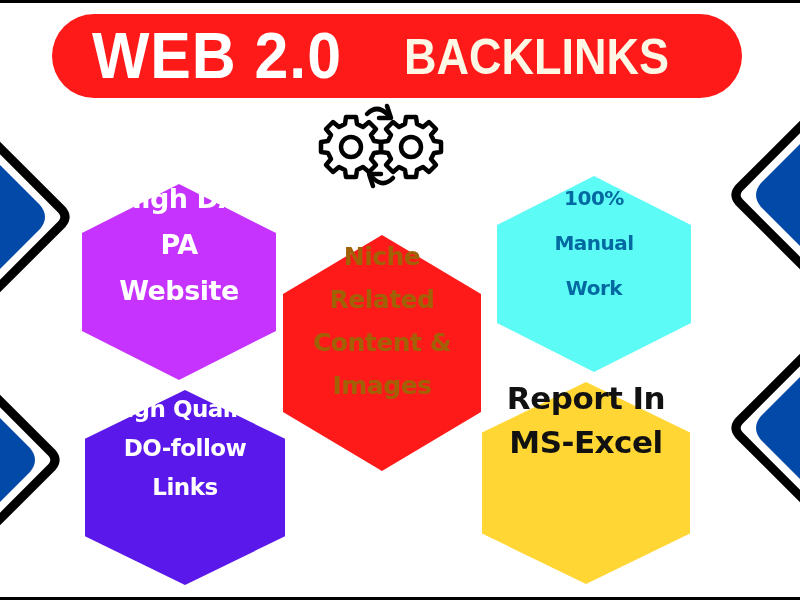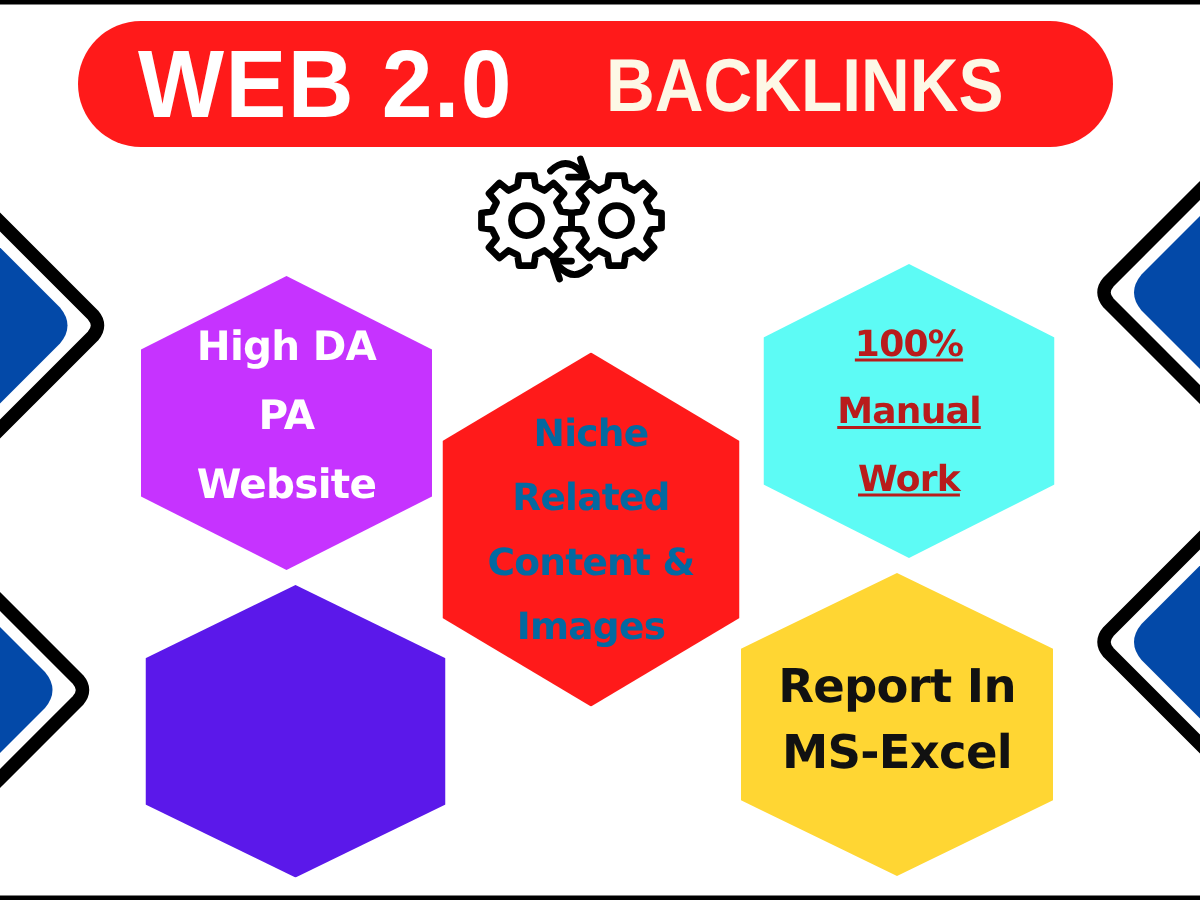--- a/index.html
+++ b/index.html
@@ -9,32 +9,32 @@
   .bottom-border { position: absolute; left: 0; bottom: 0; width: 800px; height: 3px; background: #000; }
 
   .title-pill { position: absolute; left: 52px; top: 14px; width: 690px; height: 84px; border-radius: 42px; background: #ff1a1a; }
   .title-main { position: absolute; left: 92px; top: 20px; font-family: "Liberation Sans", sans-serif; font-weight: bold; font-size: 64px; line-height: 72px; color: #ffffff; letter-spacing: 1px; transform: scaleX(0.95); transform-origin: left center; }
   .title-sub { position: absolute; left: 404px; top: 26px; font-family: "Liberation Sans", sans-serif; font-weight: bold; font-size: 50px; line-height: 62px; color: #fdf8e6; transform: scaleX(0.9); transform-origin: left center; }
 
   .gear-icon { position: absolute; left: 315px; top: 100px; width: 130px; height: 92px; }
 
   .diamond { position: absolute; }
 
-  .hex { position: absolute; display: flex; align-items: center; justify-content: center; text-align: center; margin-left: 12px; }
+  .hex { position: absolute; display: flex; justify-content: center; text-align: center; }
   .hex svg { position: absolute; left: 0; top: 0; width: 100%; height: 100%; }
   .hex-text { position: relative; font-family: "DejaVu Sans", sans-serif; font-weight: bold; white-space: pre-line; }
 
   .hex-purple { left: 82px; top: 184px; width: 194px; height: 196px; }
   .hex-purple .hex-text { font-size: 27px; line-height: 46px; color: #ffffff; margin-top: -8px; letter-spacing: -0.5px; }
 
   .hex-red { left: 283px; top: 235px; width: 198px; height: 236px; }
-  .hex-red .hex-text { font-size: 25px; line-height: 43px; color: #0369a1; letter-spacing: -0.5px; }
+  .hex-red .hex-text { font-size: 25px; line-height: 43px; color: #a16207; letter-spacing: -0.5px; }
 
   .hex-cyan { left: 497px; top: 176px; width: 194px; height: 196px; }
-  .hex-cyan .hex-text { font-size: 24px; line-height: 45px; color: #b91c1c; letter-spacing: -0.5px; text-decoration: underline; }
+  .hex-cyan .hex-text { font-size: 20px; line-height: 45px; color: #0369a1; letter-spacing: -0.5px; }
 
   .hex-violet { left: 85px; top: 390px; width: 200px; height: 195px; }
   .hex-violet .hex-text { font-size: 23px; line-height: 39px; color: #ffffff; letter-spacing: -0.5px; }
 
   .hex-yellow { left: 482px; top: 382px; width: 208px; height: 202px; }
   .hex-yellow .hex-text { font-size: 31px; line-height: 44px; color: #111111; letter-spacing: -0.5px; margin-top: -6px; }
 </style>
 </head>
 <body>
 
@@ -105,20 +105,23 @@
     </svg>
     <div class="hex-text">100%
 Manual
 Work</div>
   </div>
 
   <div class="hex hex-violet">
     <svg viewBox="0 0 100 100" preserveAspectRatio="none">
       <polygon points="50,0 100,25 100,75 50,100 0,75 0,25" fill="#5b18ea"></polygon>
     </svg>
+    <div class="hex-text">High Quality
+DO-follow
+Links</div>
   </div>
 
   <div class="hex hex-yellow">
     <svg viewBox="0 0 100 100" preserveAspectRatio="none">
       <polygon points="50,0 100,25 100,75 50,100 0,75 0,25" fill="#ffd633"></polygon>
     </svg>
     <div class="hex-text">Report In
 MS-Excel</div>
   </div>
 

